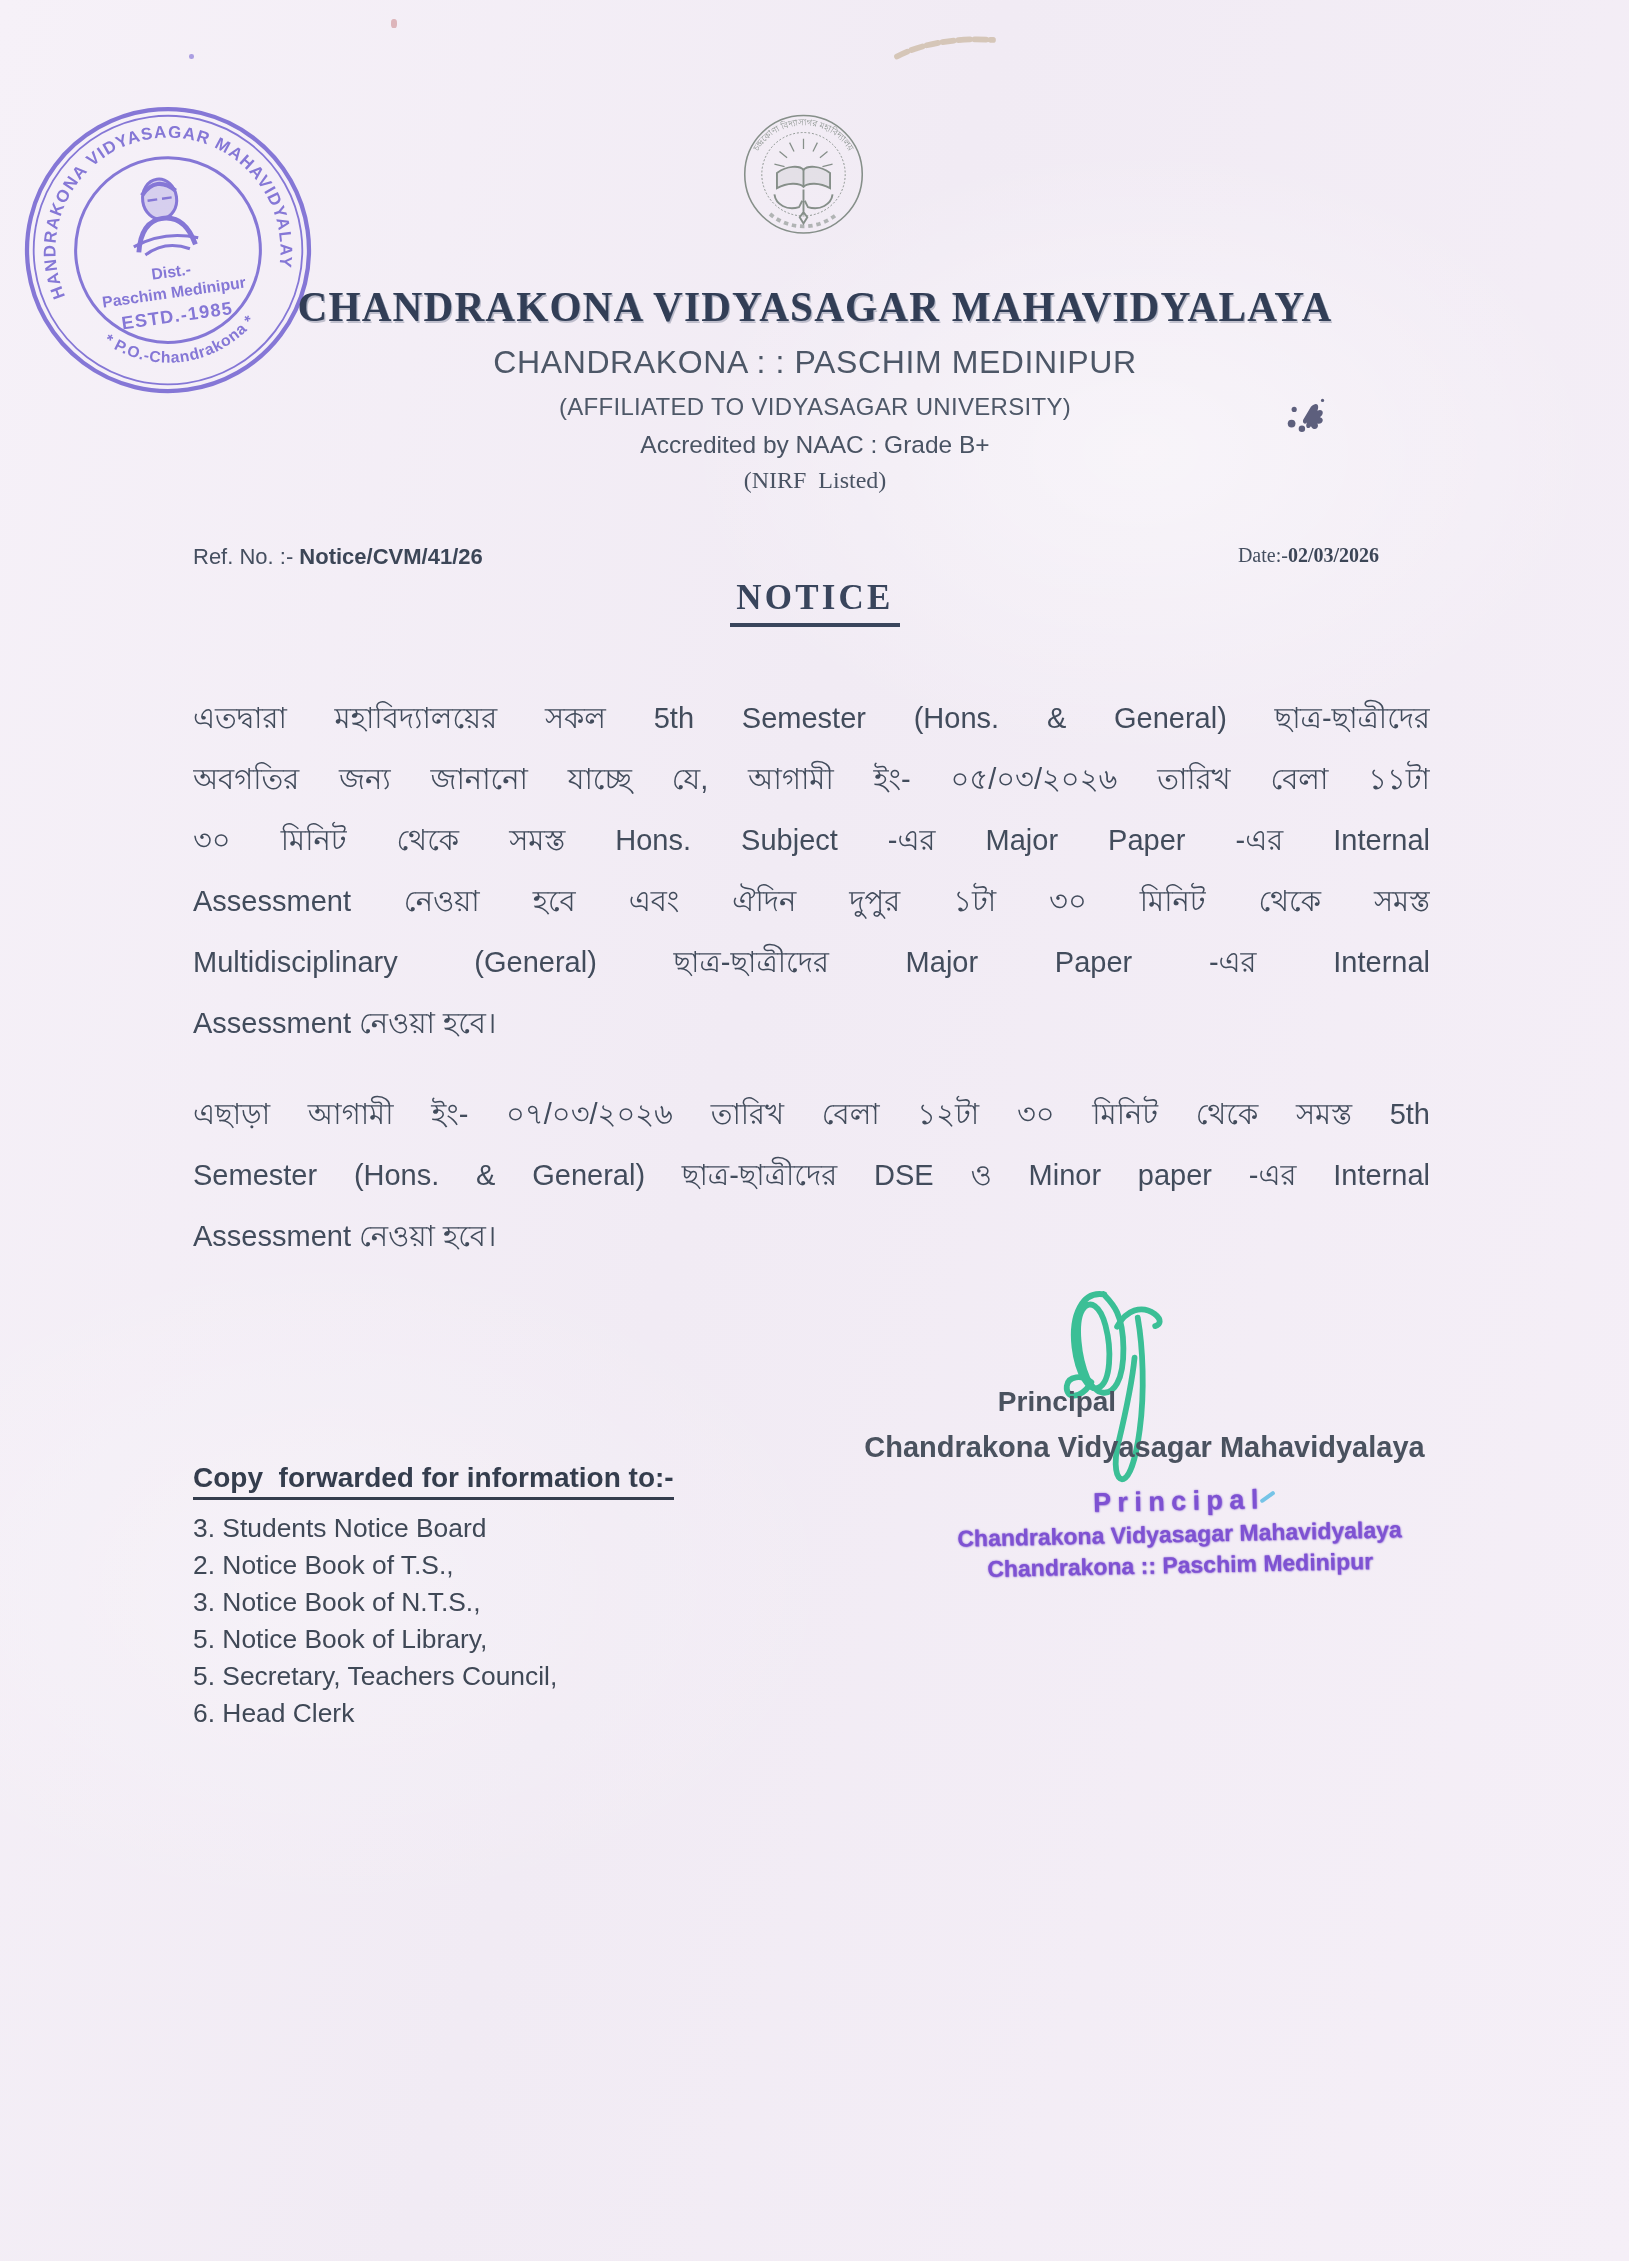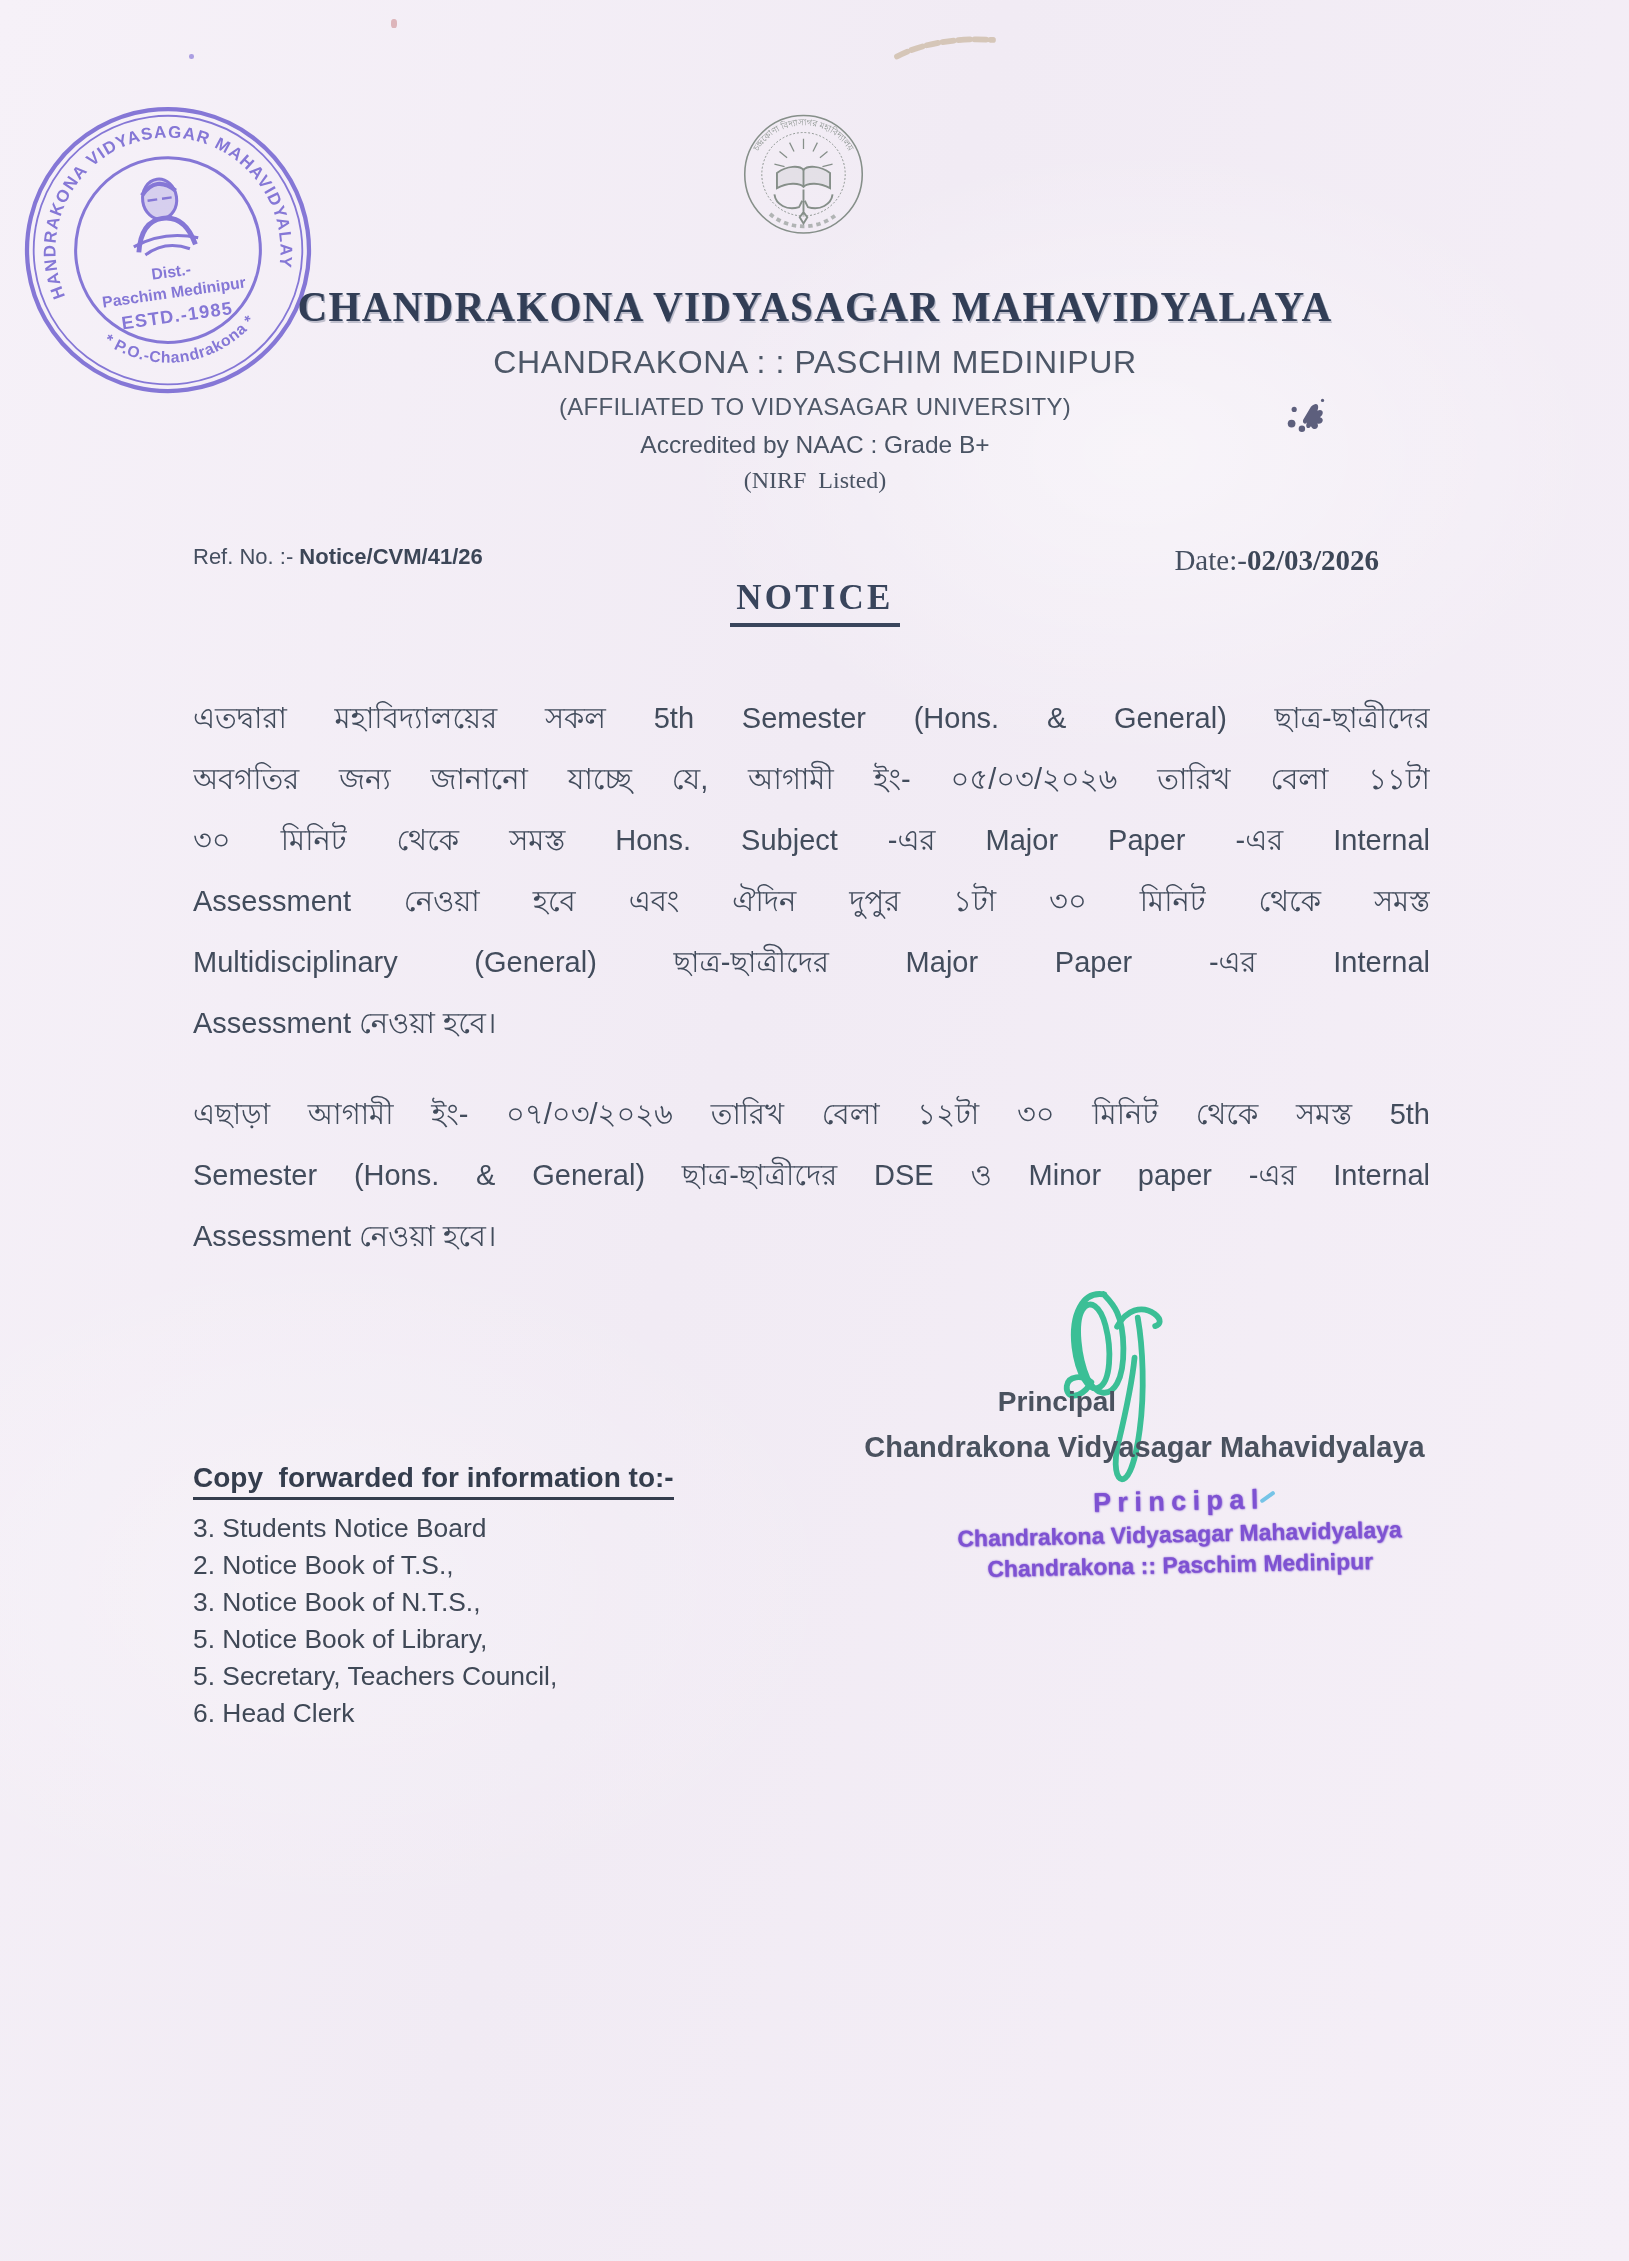--- a/index.html
+++ b/index.html
@@ -27,21 +27,21 @@
     text-shadow:0.6px 0.6px 0 #97a0b2, 1.3px 1.9px 0.6px rgba(70,80,105,.30);
     transform:scaleY(1.04);
   }
   .loc-line{top:344px;font-size:32px;color:#4d5767;letter-spacing:0.6px;}
   .affil-line{top:393px;font-size:24px;color:#4e5868;letter-spacing:0.3px;}
   .accred-line{top:431px;font-size:24.5px;color:#495363;}
   .nirf-line{top:467px;font-family:"Liberation Serif","DejaVu Serif",serif;font-size:24px;color:#495363;white-space:pre-wrap;}
   
   .ref-row{top:544px;left:193px;font-family:Liberation Sans, sans-serif;font-size:22px;color:#454f60;}
   .ref-row b, .date-row b{font-weight:bold;color:#3c4657;}
-  .date-row{top:544px;right:251px;font-family:"Liberation Serif","DejaVu Serif",serif;font-size:29px;color:#454f60;}
+  .date-row{top:544px;right:251px;font-family:"Liberation Serif","DejaVu Serif",serif;font-size:20px;color:#454f60;}
   
   .notice-wrap{top:578px;left:0;right:0;text-align:center;}
   .notice-title{
     display:inline-block;
     font-family:"Liberation Serif","DejaVu Serif",serif;
     font-weight:bold;font-size:35px;letter-spacing:3.2px;color:#39455c;
     border-bottom:4.5px solid #39455c;padding:0 6.4px 5.2px 6.4px;
   }
   
   .para{left:193px;width:1237px;font-size:29px;color:#424c5c;}

